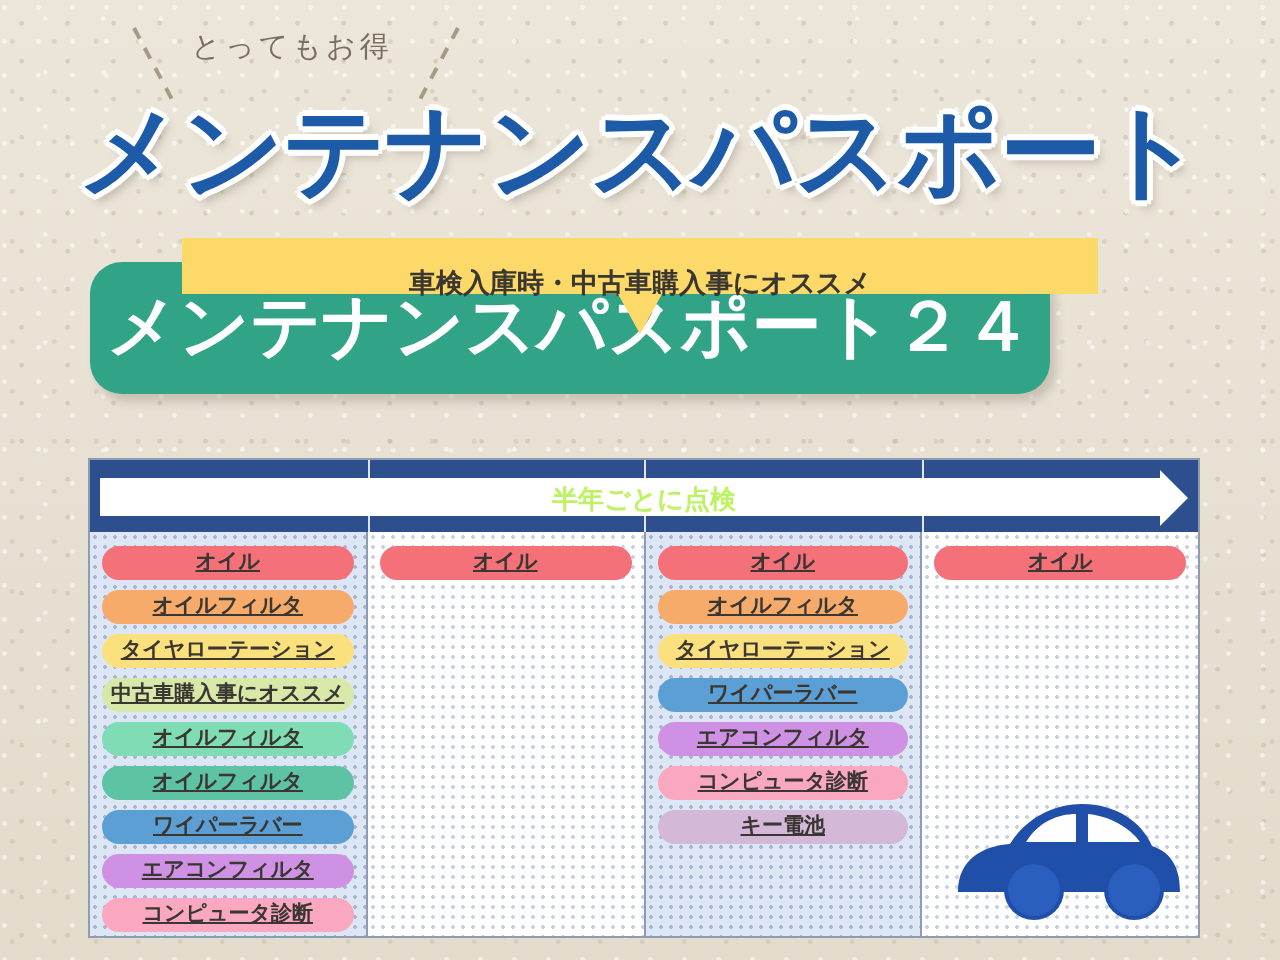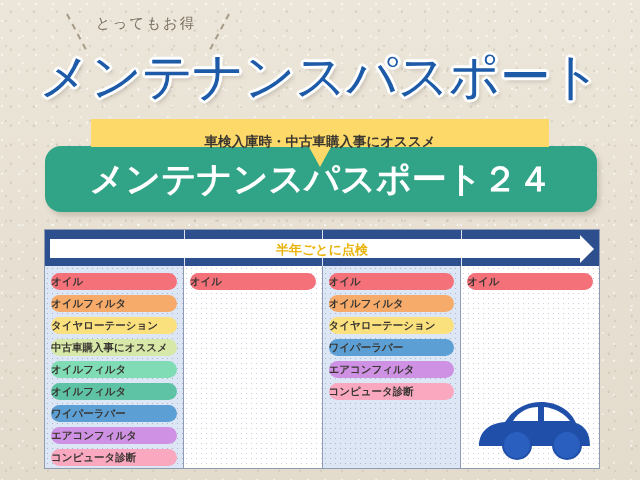--- a/index.html
+++ b/index.html
@@ -60,21 +60,21 @@
 
   
   .main-title {
     position: absolute;
     left: 0;
     top: 47px;
     width: 640px;
     text-align: center;
     font-size: 51px;
     line-height: 60px;
-    font-weight: normal;
+    font-weight: bold;
     color: #1d5aa8;
     letter-spacing: -1px;
     white-space: nowrap;
     font-family: "DejaVu Sans", sans-serif;
     text-shadow:
       2px 2px 0 #ffffff, -2px 2px 0 #ffffff, 2px -2px 0 #ffffff, -2px -2px 0 #ffffff,
       0 3px 0 #ffffff, 3px 0 0 #ffffff, 0 -3px 0 #ffffff, -3px 0 0 #ffffff,
       3px 4px 4px rgba(120,110,95,0.35);
   }
 
@@ -107,22 +107,22 @@
     border-left: 11px solid transparent;
     border-right: 11px solid transparent;
     border-top: 20px solid #fcd968;
     z-index: 4;
   }
 
   
   .green-plate {
     position: absolute;
     left: 45px;
-    top: 146px;
-    width: 552px;
+    top: 131px;
+    width: 480px;
     height: 66px;
     background: #31a487;
     border-radius: 16px;
     box-shadow: 3px 4px 5px rgba(120,110,95,0.28);
     z-index: 2;
   }
   .green-plate-text {
     position: absolute;
     left: 0; right: 0; top: 13px;
     text-align: center;
@@ -196,21 +196,21 @@
     border-bottom: 14px solid transparent;
     border-left: 14px solid #ffffff;
     z-index: 2;
   }
   .hdr-arrow-label {
     position: absolute;
     left: 0; right: 0; top: 11px;
     text-align: center;
     font-size: 13px;
     font-weight: bold;
-    color: #eab308;
+    color: #bef264;
     white-space: nowrap;
     z-index: 4;
     font-family: "DejaVu Sans", sans-serif;
   }
 
   .table-body {
     flex: 1 1 auto;
     display: flex;
     min-height: 0;
   }
@@ -232,27 +232,28 @@
     background-color: #ffffff;
     background-image: radial-gradient(circle, rgba(150,160,195,0.50) 0.8px, transparent 0.9px);
     background-size: 5px 5px;
   }
 
   .pill {
     height: 17px;
     line-height: 17px;
     margin: 0 0 5px 0;
     border-radius: 9px;
-    text-align: left;
+    text-align: center;
     font-size: 10.5px;
     font-weight: bold;
     color: #3a3632;
     white-space: nowrap;
     overflow: hidden;
     font-family: "DejaVu Sans", sans-serif;
+    text-decoration: underline;
   }
 
   
   .car {
     position: absolute;
     right: 6px;
     bottom: 4px;
     width: 118px;
     height: 74px;
     z-index: 6;
@@ -313,20 +314,21 @@
         <div class="col plain">
           <div class="pill" style="background: rgb(244, 113, 122);">オイル</div>
         </div>
         <div class="col tinted">
           <div class="pill" style="background: rgb(244, 113, 122);">オイル</div>
           <div class="pill" style="background: rgb(246, 171, 106);">オイルフィルタ</div>
           <div class="pill" style="background: rgb(251, 225, 126);">タイヤローテーション</div>
           <div class="pill" style="background: rgb(91, 159, 212);">ワイパーラバー</div>
           <div class="pill" style="background: rgb(207, 145, 227);">エアコンフィルタ</div>
           <div class="pill" style="background: rgb(249, 168, 192);">コンピュータ診断</div>
+          <div class="pill" style="background: rgb(212, 184, 216);">キー電池</div>
         </div>
         <div class="col plain">
           <div class="pill" style="background: rgb(244, 113, 122);">オイル</div>
         </div>
       </div>
 
     <svg class="car" viewBox="0 0 118 74">
       <circle cx="42" cy="55" r="15" fill="#1f4fa8"></circle>
       <circle cx="92" cy="55" r="15" fill="#1f4fa8"></circle>
       <path d="M4 56 C4 40 16 33 30 32 C38 19 52 12 66 12 C83 12 96 21 101 33 C110 36 115 43 115 56 Z" fill="#1f4fa8"></path>

